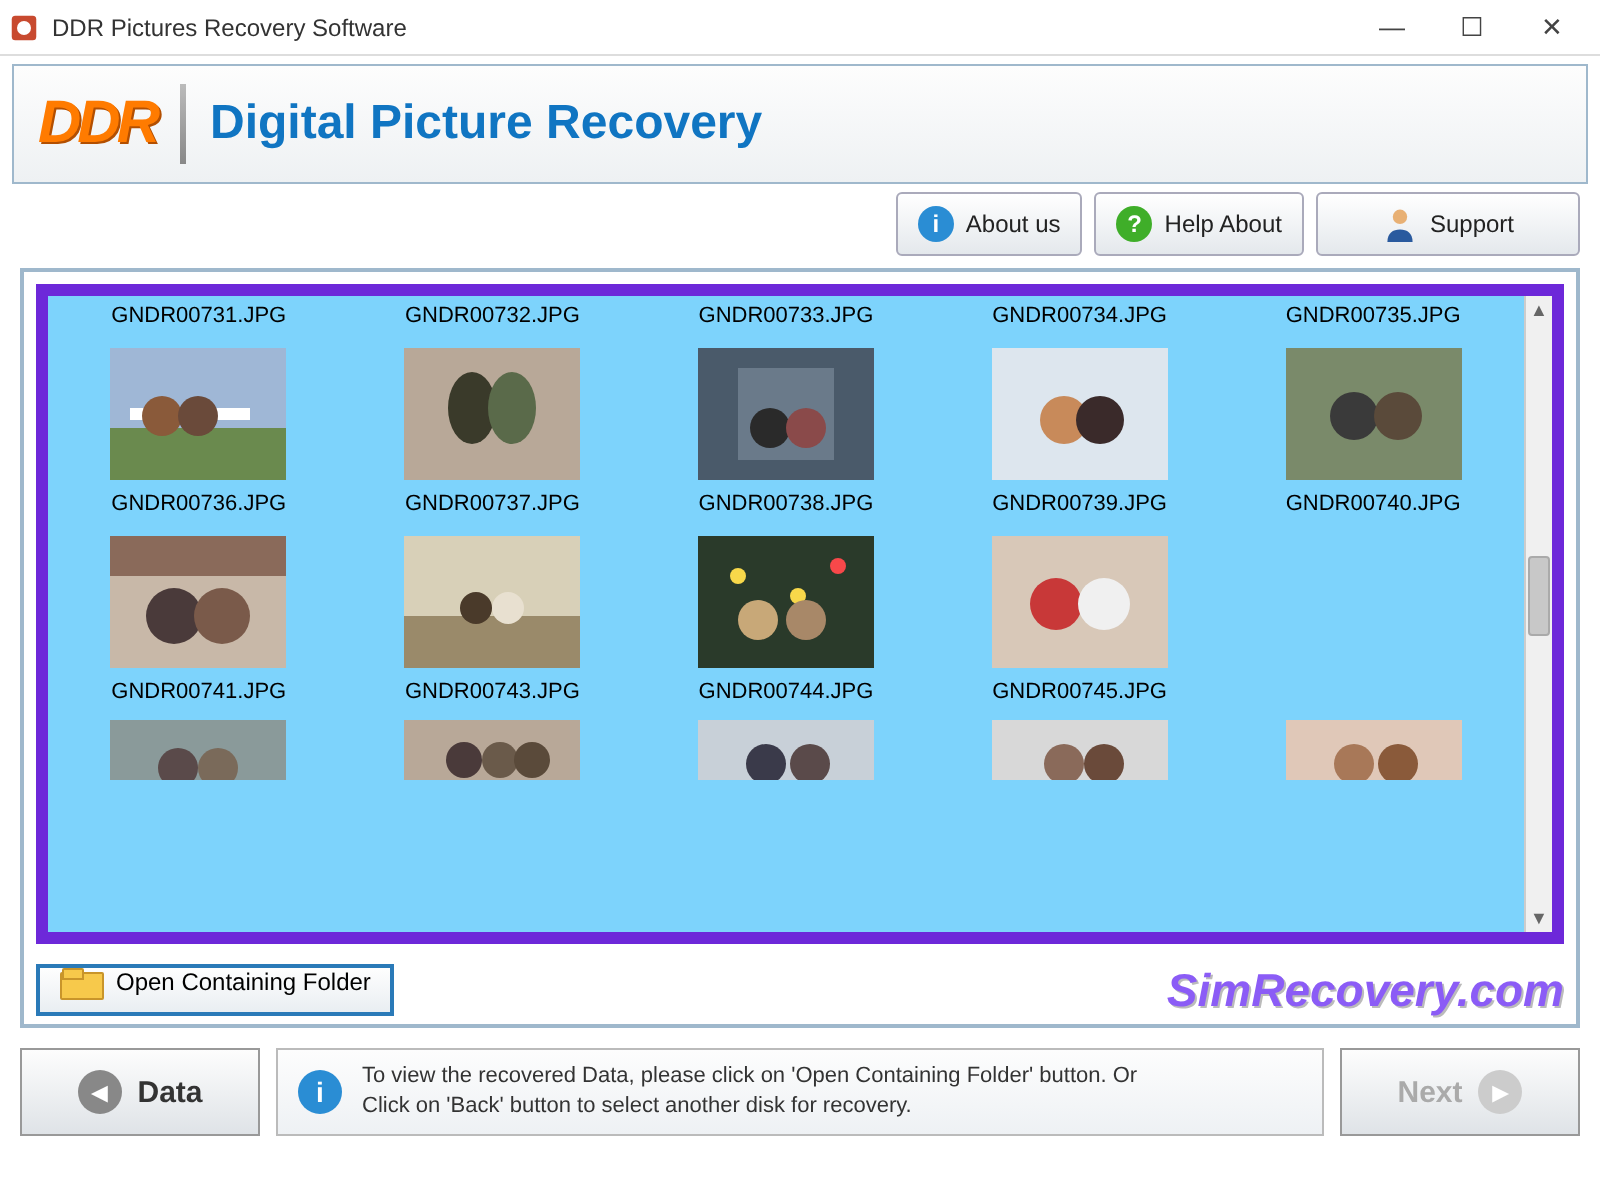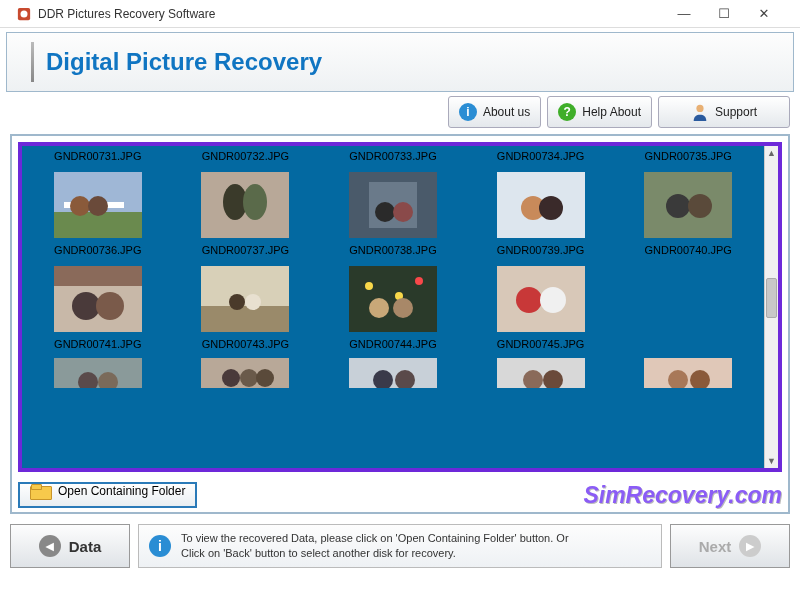--- a/index.html
+++ b/index.html
@@ -1,33 +1,33 @@
 <!DOCTYPE html>
 <html><head>
 <meta charset="utf-8">
 <style>
 *{box-sizing:border-box;margin:0;padding:0;font-family:"Segoe UI",Tahoma,sans-serif}
 body{background:#fff;width:800px;height:600px;overflow:hidden}
-.titlebar{height:28px;background:#fff;border-bottom:1px solid #ddd;display:flex;align-items:center;padding:0 16px;font-size:12px;color:#333}
+.titlebar{height:28px;background:#fff;border-bottom:1px solid #ddd;display:flex;align-items:center;padding:0 4px;font-size:12px;color:#333}
 .titlebar .tb-icon{width:16px;height:16px;margin-right:6px;display:inline-flex;align-items:center;justify-content:center}
 .titlebar .tb-icon svg{width:14px;height:14px}
 .winbtns{margin-left:auto;display:flex}
 .winbtn{width:40px;height:28px;display:flex;align-items:center;justify-content:center;font-size:13px;color:#444}
 .header{height:60px;background:linear-gradient(#fdfdfd,#eef1f3);border:1px solid #9fb8cc;margin:4px 6px 0 6px;display:flex;align-items:center;padding:0 12px;position:relative}
 .logo-ddr{font-family:Arial,sans-serif;font-size:30px;font-weight:900;font-style:italic;color:#ff7b00;letter-spacing:-2px;text-shadow:1px 1px 0 #b34f00}
 .logo-bar{width:3px;height:40px;background:linear-gradient(#bbb,#888);margin:0 12px}
 .logo-title{font-size:24px;color:#1075c2;font-weight:700}
 .toolbar{display:flex;justify-content:flex-end;padding:4px 10px;gap:6px}
 .tbtn{height:32px;border:1px solid #aab;background:linear-gradient(#fff,#e4e8ec);border-radius:3px;display:flex;align-items:center;padding:0 10px;font-size:12px;color:#222;gap:6px;cursor:pointer}
 .tbtn.support{width:132px;justify-content:center}
 .icon-circle{width:18px;height:18px;border-radius:50%;display:flex;align-items:center;justify-content:center;color:#fff;font-weight:bold;font-size:12px}
 .ic-blue{background:#2a8dd4}
 .ic-green{background:#3fae29}
 .main{border:2px solid #9fb8cc;margin:2px 10px 4px 10px;height:380px;background:#fff;position:relative;display:flex;flex-direction:column}
-.gallery-wrap{flex:1;border:4px solid #6d28d9;margin:6px;position:relative;overflow:hidden;background:#0369a1}
+.gallery-wrap{flex:1;border:6px solid #6d28d9;margin:6px;position:relative;overflow:hidden;background:#7dd3fc}
 .gallery{position:absolute;inset:0 14px 0 0;overflow:hidden;padding:2px}
 .row{display:flex}
 .cell{width:20%;display:flex;flex-direction:column;align-items:center;font-size:11px;color:#000}
 .cell .fn{height:16px;line-height:16px}
 .thumb{width:88px;height:66px;margin:8px 0 4px 0;background:#7a8a7a;display:flex;align-items:center;justify-content:center;overflow:hidden}
 .thumb svg{width:100%;height:100%}
 .thumb.partial{height:30px;margin-top:6px}
 .vscroll{position:absolute;right:0;top:0;bottom:0;width:14px;background:#f0f0f0;border-left:1px solid #ccc}
 .vscroll .arrow{height:14px;background:#f0f0f0;display:flex;align-items:center;justify-content:center;color:#666;font-size:9px}
 .vscroll .track{position:absolute;top:14px;bottom:14px;left:0;right:0}
@@ -58,20 +58,21 @@
   </span>
   <span>DDR Pictures Recovery Software</span>
   <div class="winbtns">
     <div class="winbtn">—</div>
     <div class="winbtn">☐</div>
     <div class="winbtn">✕</div>
   </div>
 </div>
 
 <div class="header">
+  <span class="logo-ddr">DDR</span>
   <div class="logo-bar"></div>
   <span class="logo-title">Digital Picture Recovery</span>
 </div>
 
 <div class="toolbar">
   <div class="tbtn">
     <span class="icon-circle ic-blue">i</span>
     <span>About us</span>
   </div>
   <div class="tbtn">

